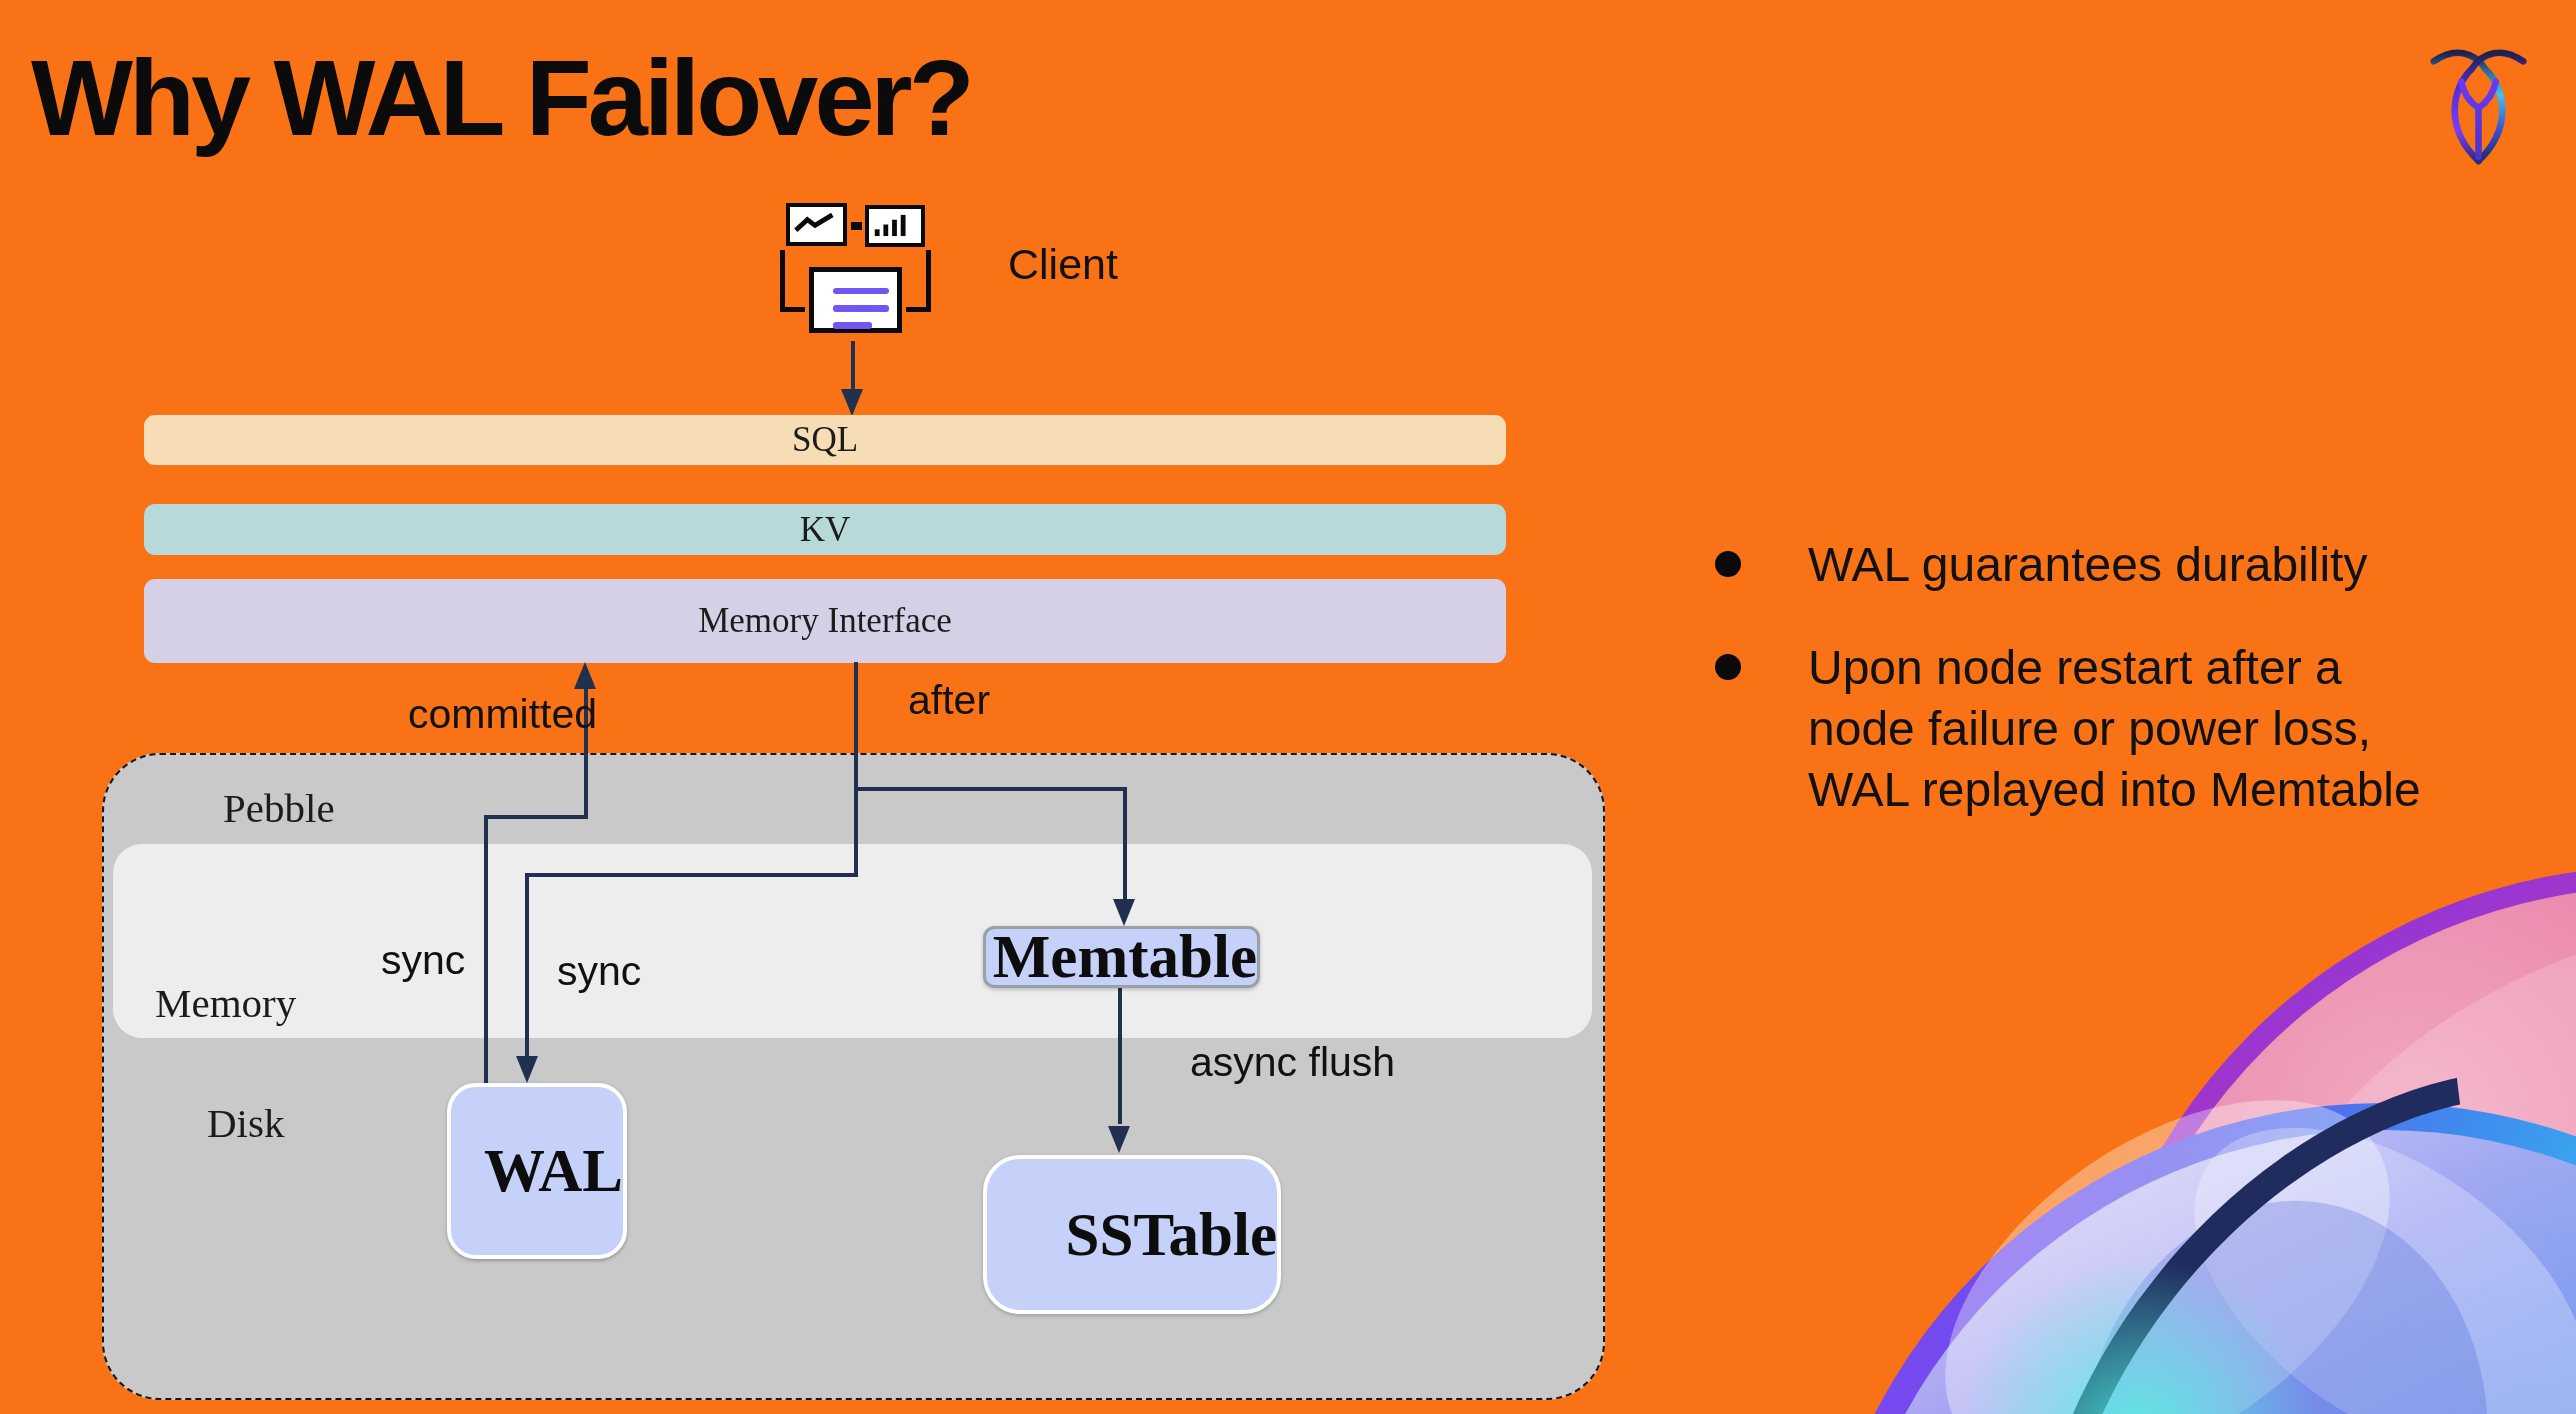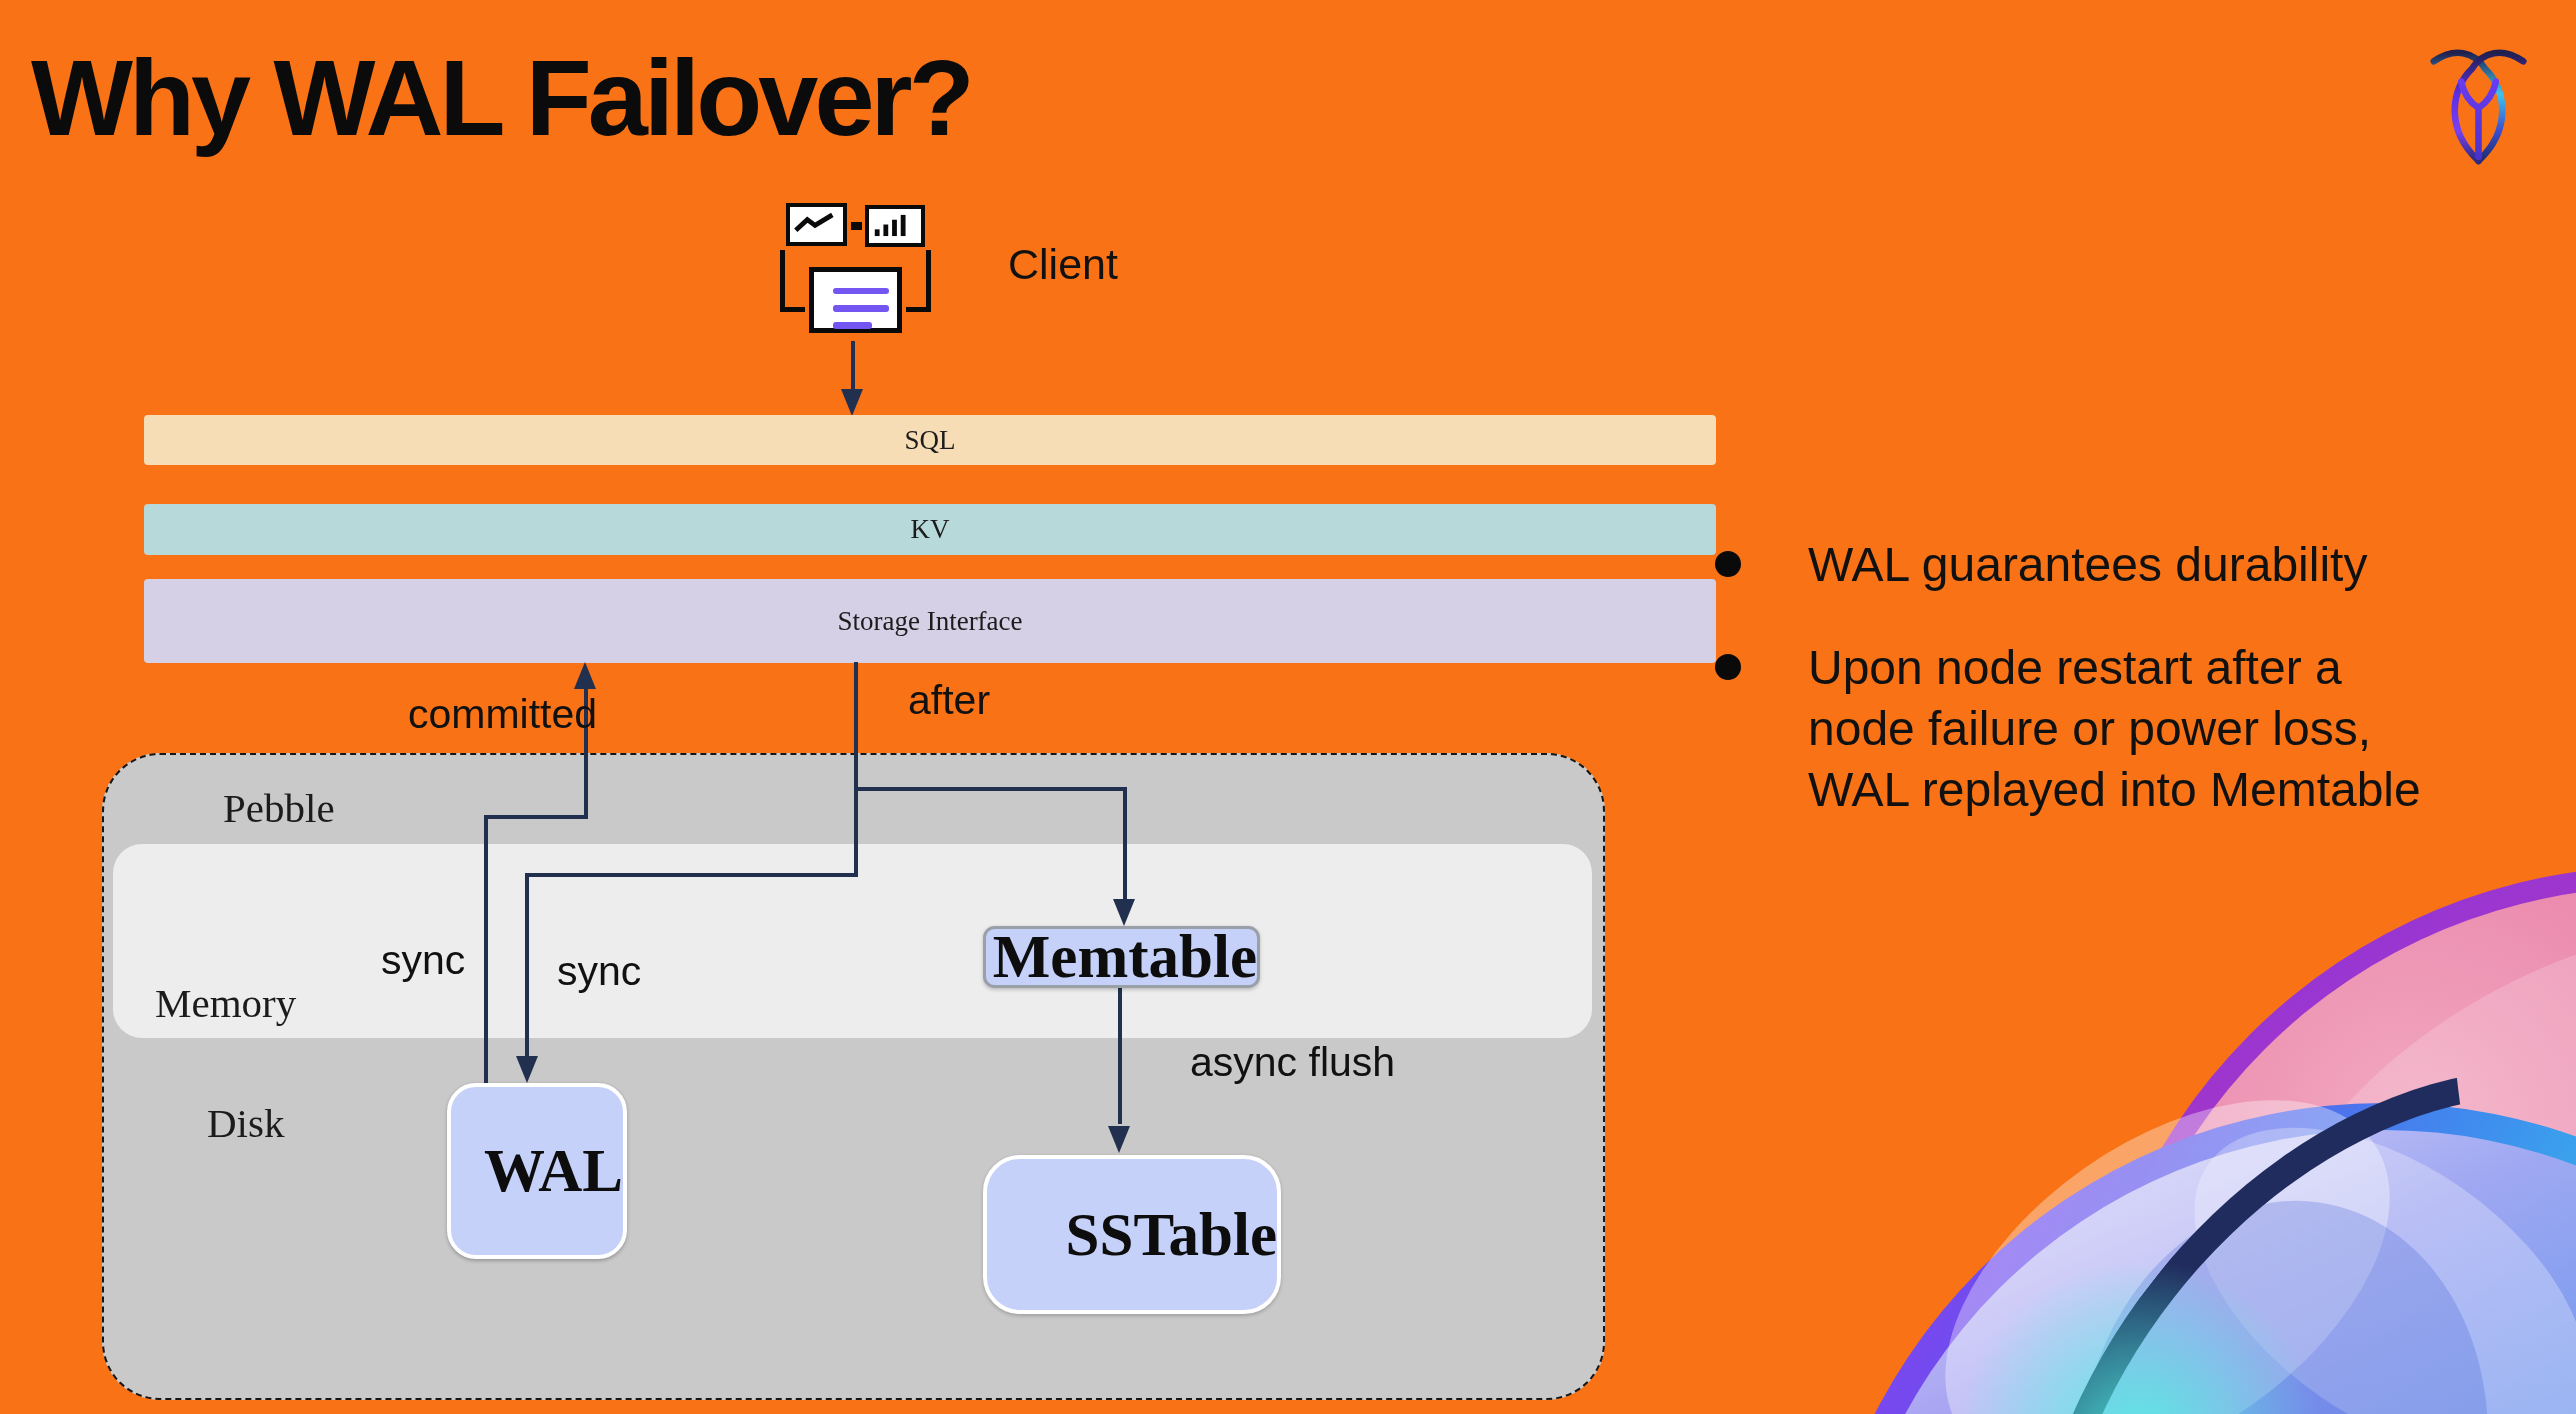--- a/index.html
+++ b/index.html
@@ -23,23 +23,23 @@
   .doc-line{position:absolute;height:6.8px;border-radius:2.9px;background:var(--doc-lines-purple,#7355f2);}
   .doc-line.l1{left:19.4px;top:15.5px;width:56px;}
   .doc-line.l2{left:19.4px;top:33px;width:56px;}
   .doc-line.l3{left:19.4px;top:50px;width:39px;}
   .bracket{position:absolute;width:25px;height:62px;box-sizing:border-box;}
   .bracket.left{left:780px;top:250px;border-left:5.8px solid #0a0a0a;border-bottom:5.8px solid #0a0a0a;}
   .bracket.right{left:906px;top:250px;border-right:5.8px solid #0a0a0a;border-bottom:5.8px solid #0a0a0a;}
   .client-label{position:absolute;left:1008px;top:240px;font-size:43px;color:#111;}
 
   
-  .layer-bar{position:absolute;left:144px;width:1572px;border-radius:4px;
+  .layer-bar{position:absolute;left:144px;width:1362px;border-radius:11px;
              display:flex;align-items:center;justify-content:center;
-             font-family:"Liberation Serif","DejaVu Serif",serif;font-size:27px;color:#1c1c1c;}
+             font-family:"Liberation Serif","DejaVu Serif",serif;font-size:35px;color:#1c1c1c;}
   .bar-sql{top:415px;height:50px;background:var(--sql-bar,#f6ddb6);}
   .bar-kv{top:504px;height:51px;background:var(--kv-bar,#b8d9da);}
   .bar-storage{top:579px;height:84px;background:var(--storage-bar,#d5d0e5);}
 
   
   .pebble-box{position:absolute;left:102px;top:753px;width:1503px;height:647px;
               background:var(--pebble-bg,#c9c9c9);border:2.9px dashed #161616;border-radius:58px;
               box-sizing:border-box;}
   .memory-region{position:absolute;left:113px;top:844px;width:1479px;height:194px;
                  background:var(--memory-bg,#ededee);border-radius:29px;}
@@ -165,21 +165,21 @@
   <div class="edge" style="left:851px;top:341px;width:3.9px;height:52px;"></div>
   <div class="head down" style="left:841px;top:389px;"></div>
 
   <div class="layer-bar bar-sql">
     <span>SQL</span>
   </div>
   <div class="layer-bar bar-kv">
     <span>KV</span>
   </div>
   <div class="layer-bar bar-storage">
-    <span>Storage Interface</span>
+    <span>Memory Interface</span>
   </div>
 
   <div class="pebble-box"></div>
   <div class="memory-region"></div>
   <div class="region-label pebble-label">Pebble</div>
   <div class="region-label memory-label">Memory</div>
   <div class="region-label disk-label">Disk</div>
 
   <div class="edge" style="left:484px;top:815px;width:3.9px;height:270px;"></div>
   <div class="edge" style="left:484px;top:815px;width:104px;height:3.9px;"></div>

